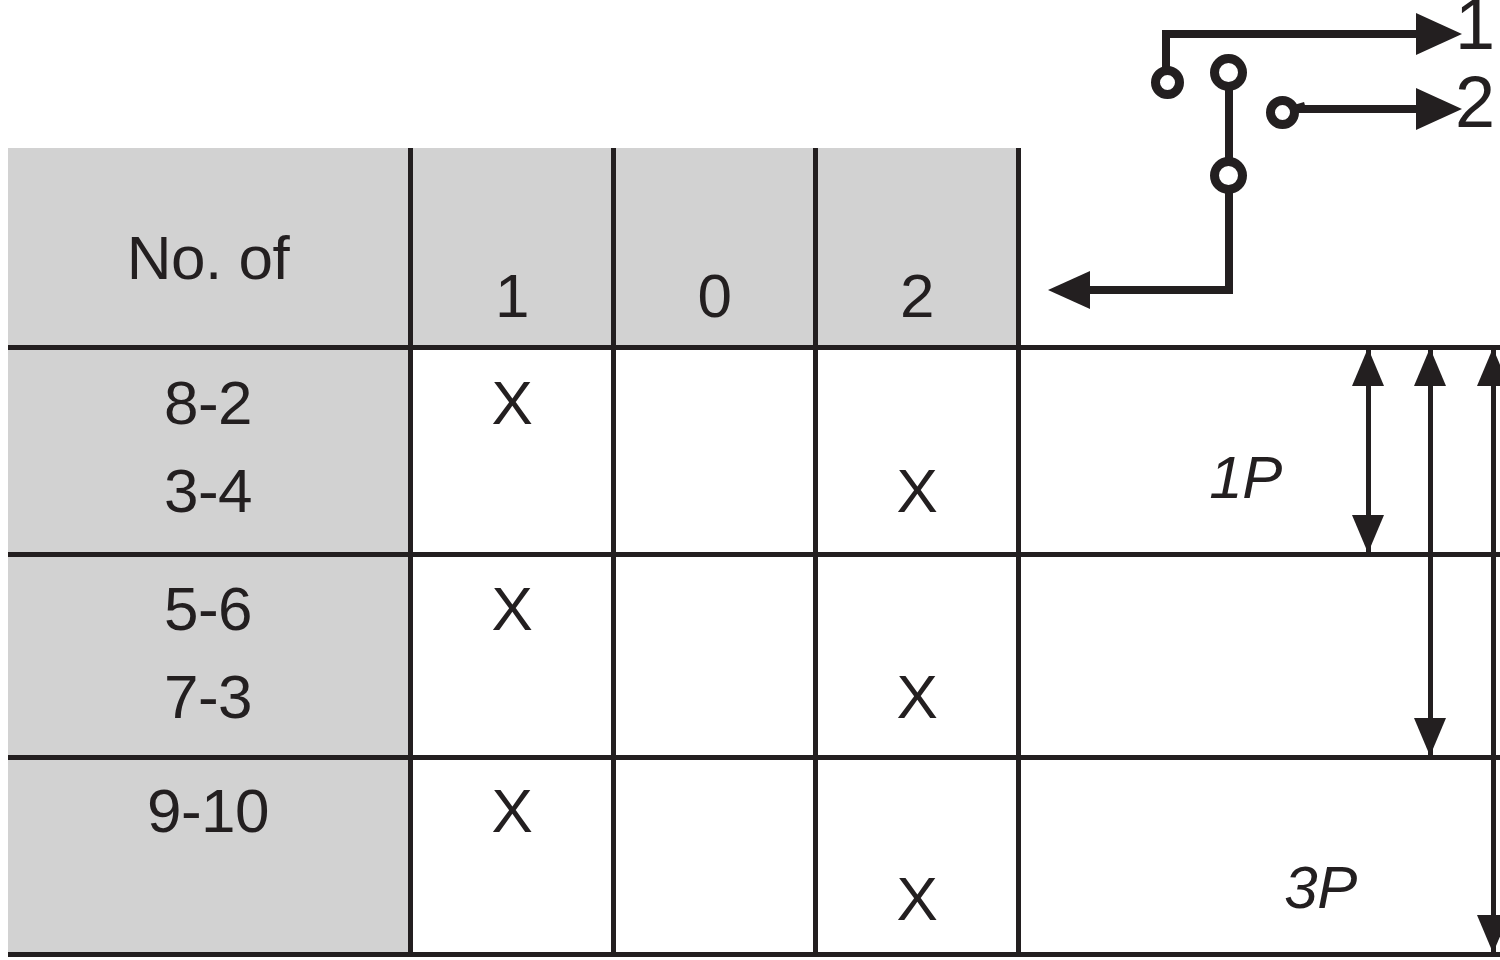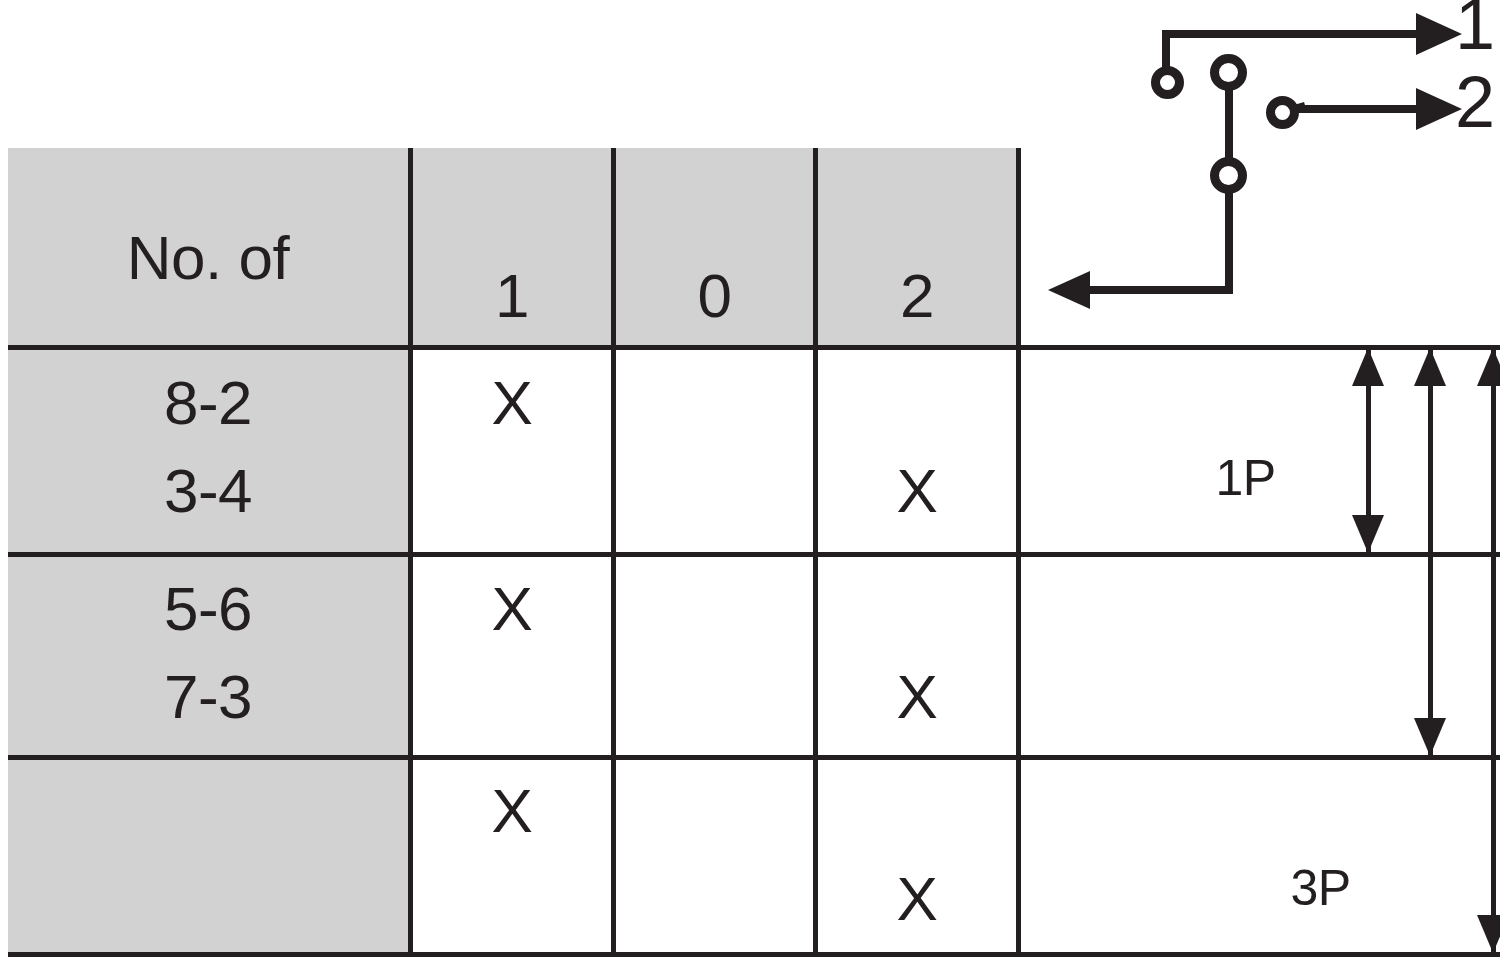--- a/index.html
+++ b/index.html
@@ -58,22 +58,23 @@
   .hdr-pos {
     font-size: 62px;
   }
   .rowlabel {
     font-size: 62px;
   }
   .xmark {
     font-size: 62px;
   }
   .plabel {
-    font-size: 50px;
+    font-size: 60px;
     font-weight: 400;
+    font-style: italic;
   }
   .term-num {
     font-size: 72px;
     font-weight: 400;
     letter-spacing: -1px;
   }
 
   
   #switch-schematic {
     position: absolute;
@@ -191,20 +192,21 @@
     <div class="cell-text plabel" style="left:1150px; top:290px; width:175px; height:80px;">1P</div>
 
     <div class="cell-text rowlabel" style="left:0; top:418px; width:400px; height:86px;">5-6</div>
     <div class="cell-text rowlabel" style="left:0; top:506px; width:400px; height:86px;">7-3</div>
 
     <div class="cell-text xmark" style="left:405px; top:418px; width:198px; height:86px;">X</div>
     <div class="cell-text xmark" style="left:608px; top:506px; width:197px; height:86px;"></div>
     <div class="cell-text xmark" style="left:810px; top:506px; width:198px; height:86px;">X</div>
 
 
+    <div class="cell-text rowlabel" style="left:0; top:620px; width:400px; height:86px;">9-10</div>
 
     <div class="cell-text xmark" style="left:405px; top:620px; width:198px; height:86px;">X</div>
     <div class="cell-text xmark" style="left:608px; top:708px; width:197px; height:86px;"></div>
     <div class="cell-text xmark" style="left:810px; top:708px; width:198px; height:86px;">X</div>
 
     <div class="cell-text plabel" style="left:1225px; top:700px; width:175px; height:80px;">3P</div>
 
     <div class="dim-line" style="left:1358px; top:200px; height:205px;"></div>
     <div class="arrow-up" style="left:1344px; top:200px;"></div>
     <div class="arrow-down" style="left:1344px; top:367px;"></div>

